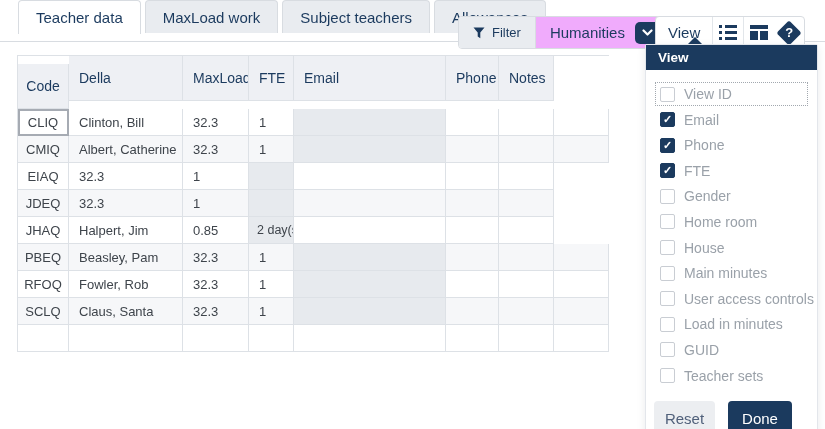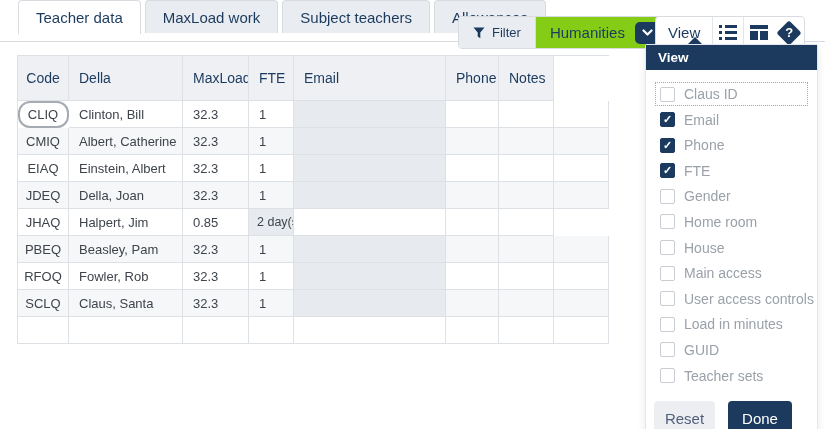--- a/index.html
+++ b/index.html
@@ -33,21 +33,21 @@
 
   .filter-group{
     position:absolute;left:458px;top:8px;height:33px;box-sizing:border-box;
     display:flex;align-items:stretch;border:1px solid var(--border);border-radius:4px;
     background:#fff;overflow:hidden;z-index:2;
   }
   .filter-btn{
     display:flex;align-items:center;gap:7px;padding:0 14px;background:var(--tab-bg);
     border-right:1px solid var(--border);color:var(--navy);font-size:13px;cursor:pointer;
   }
-  .dept-select{display:flex;align-items:center;gap:10px;padding:0 5px 0 14px;background:#84cc16;cursor:pointer;}
+  .dept-select{display:flex;align-items:center;gap:10px;padding:0 5px 0 14px;background:#f0abfc;cursor:pointer;}
   .dept-value{color:var(--navy);font-size:15px;}
   .chev-btn{
     width:26px;height:22px;background:var(--navy);border-radius:5px;
     display:flex;align-items:center;justify-content:center;flex:none;
   }
 
   .view-group{
     position:absolute;left:655px;top:8px;height:33px;box-sizing:border-box;
     display:flex;align-items:stretch;border:1px solid var(--border);border-radius:4px;
     background:#fff;z-index:2;
@@ -79,24 +79,24 @@
   }
   .grow{display:grid;grid-template-columns:51px 114px 66px 45px 152px 53px 55px 55px;}
   .gcell{
     box-sizing:border-box;border-right:1px solid var(--cell-border);border-bottom:1px solid var(--cell-border);
     font-size:13px;color:var(--text);display:flex;align-items:center;padding:0 10px;
     height:27px;background:#fff;white-space:nowrap;overflow:hidden;
   }
   .grow.alt .gcell{background:var(--alt-row);}
   .hrow .gcell{height:45px;background:var(--header-bg);color:var(--navy);font-size:14px;}
   .c-code{justify-content:center;padding:0 4px;}
-  .hrow .c-code{justify-content:center;}
+  .hrow .c-code{justify-content:center;margin-top:8px;}
   .gcell.shaded{background:var(--unavail-bg) !important;}
   .gcell.unavail{font-size:12.5px;padding:0 8px;}
-  .gcell.selected{outline:2px solid #a6abb3;outline-offset:-2px;background:#fff !important;z-index:2;border-radius:12px;}
+  .gcell.selected{outline:2px solid #a6abb3;outline-offset:-2px;background:#fff !important;z-index:2;}
 
   
   .notch{
     position:absolute;left:688px;top:37px;width:0;height:0;z-index:6;
     border-left:7px solid transparent;border-right:7px solid transparent;
     border-bottom:7px solid var(--navy);
   }
   .panel{
     position:absolute;left:645px;top:44px;width:173px;box-sizing:border-box;
     background:#fff;border:1px solid #e3e6eb;border-radius:2px;z-index:5;
@@ -220,31 +220,29 @@
         <div class="gcell c-name">Albert, Catherine</div>
         <div class="gcell c-maxload">32.3</div>
         <div class="gcell c-fte">1</div>
         <div class="gcell c-unavail unavail shaded"></div>
         <div class="gcell c-email"></div>
         <div class="gcell c-phone"></div>
         <div class="gcell c-notes"></div>
       </div>
       <div class="grow">
         <div class="gcell c-code">EIAQ</div>
-        <div class="gcell c-name">Einstein, Albert</div>
         <div class="gcell c-maxload">32.3</div>
         <div class="gcell c-fte">1</div>
         <div class="gcell c-unavail unavail shaded"></div>
         <div class="gcell c-email"></div>
         <div class="gcell c-phone"></div>
         <div class="gcell c-notes"></div>
       </div>
       <div class="grow alt">
         <div class="gcell c-code">JDEQ</div>
-        <div class="gcell c-name">Della, Joan</div>
         <div class="gcell c-maxload">32.3</div>
         <div class="gcell c-fte">1</div>
         <div class="gcell c-unavail unavail shaded"></div>
         <div class="gcell c-email"></div>
         <div class="gcell c-phone"></div>
         <div class="gcell c-notes"></div>
       </div>
       <div class="grow">
         <div class="gcell c-code">JHAQ</div>
         <div class="gcell c-name">Halpert, Jim</div>
@@ -296,21 +294,21 @@
       </div>
     </div>
 </div>
 
 <div class="notch"></div>
 <div class="panel">
   <div class="panel-header">View</div>
   <div class="panel-items">
       <div class="pitem focused">
         <span class="cb"></span>
-        <span class="plabel">Claus ID</span>
+        <span class="plabel">View ID</span>
       </div>
       <div class="pitem">
         <span class="cb checked">✓</span>
         <span class="plabel">Email</span>
       </div>
       <div class="pitem">
         <span class="cb checked">✓</span>
         <span class="plabel">Phone</span>
       </div>
       <div class="pitem">
@@ -324,21 +322,21 @@
       <div class="pitem">
         <span class="cb"></span>
         <span class="plabel">Home room</span>
       </div>
       <div class="pitem">
         <span class="cb"></span>
         <span class="plabel">House</span>
       </div>
       <div class="pitem">
         <span class="cb"></span>
-        <span class="plabel">Main access</span>
+        <span class="plabel">Main minutes</span>
       </div>
       <div class="pitem">
         <span class="cb"></span>
         <span class="plabel">User access controls</span>
       </div>
       <div class="pitem">
         <span class="cb"></span>
         <span class="plabel">Load in minutes</span>
       </div>
       <div class="pitem">

